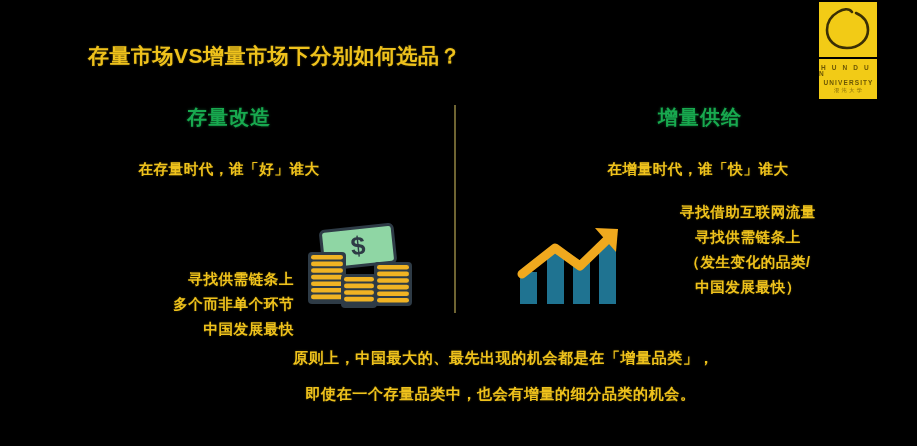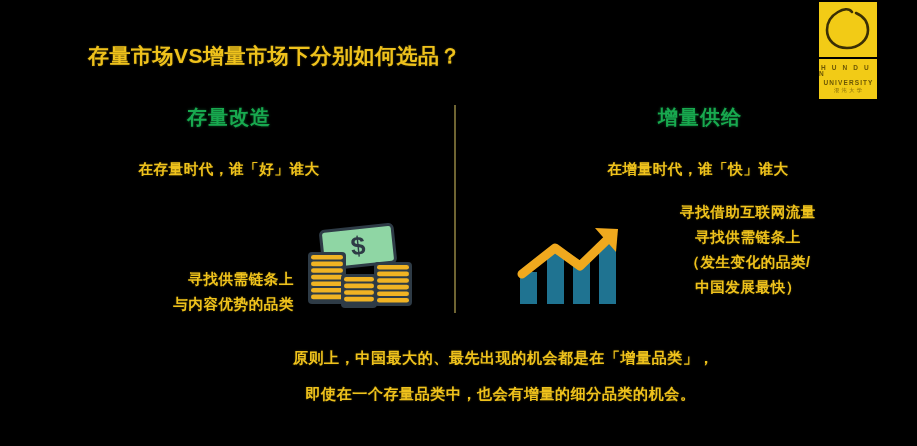--- a/index.html
+++ b/index.html
@@ -195,21 +195,22 @@
 
   <div class="title">存量市场VS增量市场下分别如何选品？</div>
 
   <div class="divider"></div>
 
   <div class="col col-left">
     <div class="col-head">存量改造</div>
     <div class="col-sub">在存量时代，谁「好」谁大</div>
     <div class="body-lines body-left">
       <div>寻找供需链条上</div>
-      <div>与内容优势的品类</div>
+      <div>多个而非单个环节</div>
+      <div>中国发展最快</div>
     </div>
   </div>
 
   <div class="icon-money">
     <svg width="118" height="90" viewBox="0 0 118 90" xmlns="http://www.w3.org/2000/svg">
 
       <g transform="rotate(-6 55 25)">
         <rect x="22" y="6" width="72" height="38" rx="4" fill="#8FD6A4" stroke="#2E3B46" stroke-width="3"></rect>
         <text x="58" y="33" font-family="'Liberation Sans',sans-serif" font-size="26" font-weight="700" fill="#2E3B46" text-anchor="middle">$</text>
       </g>

